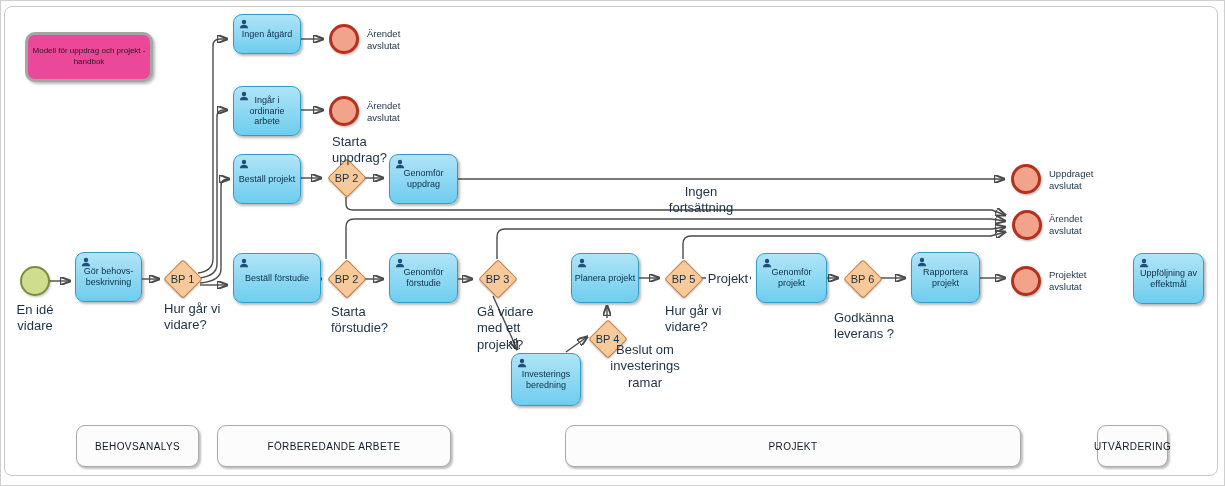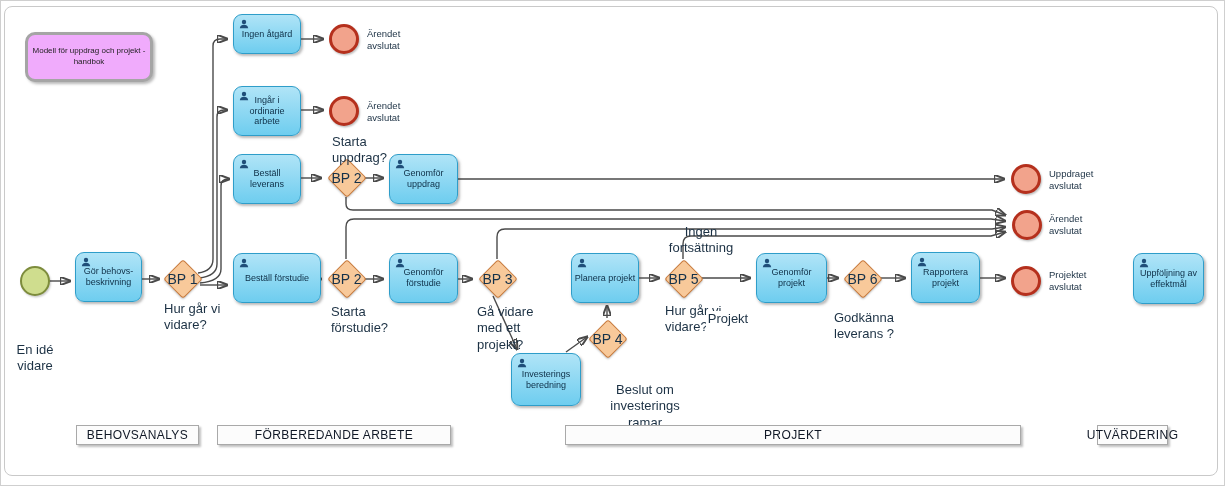--- a/index.html
+++ b/index.html
@@ -4,52 +4,52 @@
 <style>
   html,body{margin:0;padding:0;background:#fff;}
   body{position:relative;width:1225px;height:486px;overflow:hidden;
        font-family:"Liberation Sans",sans-serif;color:#14324a;
        border:1px solid #cfcfcf;box-sizing:border-box;}
   .frame{position:absolute;left:3px;top:5px;width:1212px;height:468px;
          border:1.5px solid #c9c9c9;border-radius:8px;background:#fff;}
   svg.connectors{position:absolute;left:0;top:0;}
   svg.connectors path{fill:none;stroke:#4a4a4a;stroke-width:1.4px;}
   .note{position:absolute;left:24px;top:31px;width:128px;height:50px;box-sizing:border-box;
-        background:#f0abfc;border:3px solid #a5a5a5;border-radius:10px;
+        background:#ec4899;border:3px solid #a5a5a5;border-radius:10px;
         box-shadow:2px 2px 3px rgba(0,0,0,.28);
         display:flex;align-items:center;justify-content:center;text-align:center;
         font-size:8px;line-height:1.35;white-space:pre-line;color:#1d1d1d;}
   .task{position:absolute;box-sizing:border-box;
         background:linear-gradient(#b0e4f7,#6ecdef);
         border:1.5px solid #2e9dc9;border-radius:9px;
         box-shadow:1.5px 2px 2.5px rgba(60,60,60,.35);
         display:flex;align-items:center;justify-content:center;text-align:center;
         font-size:9px;line-height:1.2;white-space:pre-line;color:#0e2f47;padding:2px;}
   .task svg.p{position:absolute;left:5px;top:4px;width:10px;height:10px;fill:#1f4e79;}
   .gw{position:absolute;width:37px;height:37px;}
   .gw .d{position:absolute;left:5px;top:5px;width:26px;height:26px;
          background:#f8c99a;border:1.7px solid #c8793a;border-radius:3px;
          transform:rotate(45deg);box-shadow:1px 1px 2px rgba(0,0,0,.22);}
   .gw .t{position:absolute;inset:0;display:flex;align-items:center;justify-content:center;
-         font-size:14px;color:#153149;}
+         font-size:11px;color:#153149;}
   .startev{position:absolute;left:19px;top:265px;width:30px;height:30px;border-radius:50%;
         background:#cfdd8e;border:2px solid #7d8c3c;box-sizing:border-box;
         box-shadow:1px 1.5px 2px rgba(0,0,0,.2);}
   .endev{position:absolute;width:30px;height:30px;border-radius:50%;
         background:#f2a38c;border:3.5px solid #b5301d;box-sizing:border-box;
         box-shadow:1px 1.5px 2px rgba(0,0,0,.25);}
   .lbl{position:absolute;font-size:13px;line-height:1.25;white-space:pre-line;color:#1c3144;}
   .elbl{position:absolute;font-size:9.5px;line-height:1.25;white-space:pre-line;color:#1c3144;}
-  .ctr{text-align:center;margin-top:40px;}
+  .ctr{text-align:center;}
   .onwire{background:#fff;padding:0 1px;}
-  .lane{position:absolute;top:424px;height:20px;box-sizing:border-box;
-        background:#fcfcfc;border:1.5px solid #a9a9a9;border-radius:0;
+  .lane{position:absolute;top:424px;height:42px;box-sizing:border-box;
+        background:#fcfcfc;border:1.5px solid #a9a9a9;border-radius:9px;
         box-shadow:1.5px 2px 2px rgba(0,0,0,.25);
         display:flex;align-items:center;justify-content:center;
-        font-size:12px;letter-spacing:.4px;color:#101826;}
+        font-size:10px;letter-spacing:.4px;color:#101826;}
 </style>
 </head>
 <body>
 
 <div class="frame"></div>
 
 <svg class="connectors" width="1225" height="486">
   <defs>
     <marker id="arr" markerWidth="8" markerHeight="6" refX="7" refY="3" orient="auto">
       <path d="M0,0L8,3L0,6Z" fill="#3f3f3f" stroke="none"></path>
@@ -112,21 +112,21 @@
       <path d="M0.8,9.2 C1.2,6.8 2.9,5.8 5,5.8 C7.1,5.8 8.8,6.8 9.2,9.2 Z"></path>
     </svg>
   <span>Ingår i ordinarie
 arbete</span>
 </div>
 <div class="task" style="left:232px;top:153px;width:68px;height:50px">
   <svg class="p" viewBox="0 0 10 10">
       <circle cx="5" cy="3" r="2.2"></circle>
       <path d="M0.8,9.2 C1.2,6.8 2.9,5.8 5,5.8 C7.1,5.8 8.8,6.8 9.2,9.2 Z"></path>
     </svg>
-  <span>Beställ leverans</span>
+  <span>Beställ projekt</span>
 </div>
 <div class="task" style="left:388px;top:153px;width:69px;height:50px">
   <svg class="p" viewBox="0 0 10 10">
       <circle cx="5" cy="3" r="2.2"></circle>
       <path d="M0.8,9.2 C1.2,6.8 2.9,5.8 5,5.8 C7.1,5.8 8.8,6.8 9.2,9.2 Z"></path>
     </svg>
   <span>Genomför
 uppdrag</span>
 </div>
 <div class="task" style="left:232px;top:252px;width:88px;height:50px">

